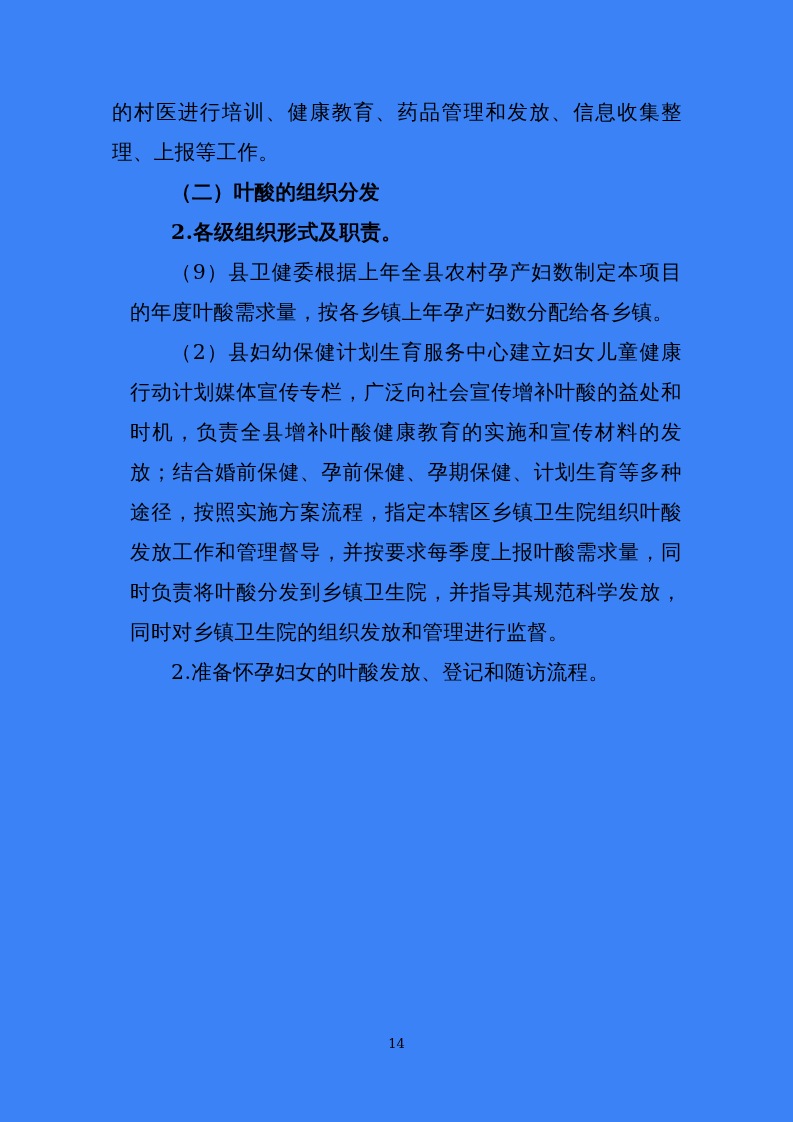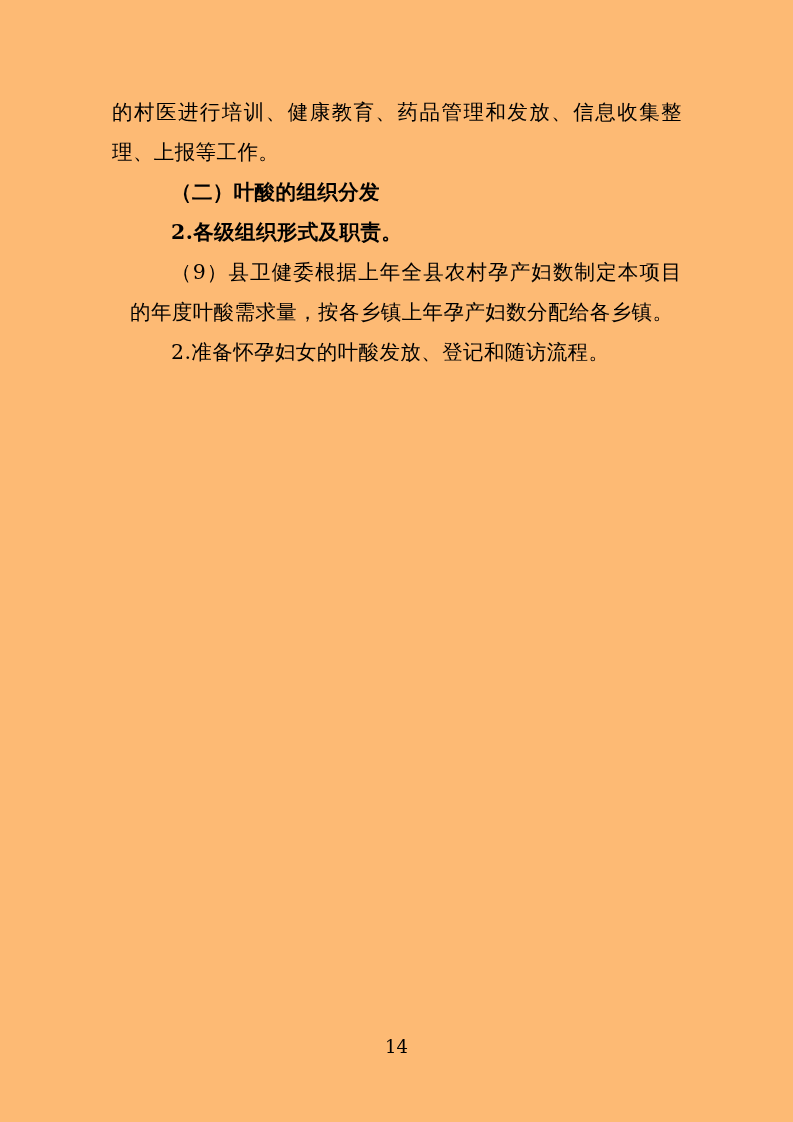--- a/index.html
+++ b/index.html
@@ -3,21 +3,21 @@
 <meta charset="utf-8">
 <style>
   html, body {
     margin: 0;
     padding: 0;
     background: #d8d8d8;
   }
   .page {
     width: 793px;
     height: 1122px;
-    background: #fdba74;
+    background: #3b82f6;
     margin: 0 auto;
     position: relative;
     box-sizing: border-box;
     font-family: "DejaVu Serif", "Liberation Serif", serif;
     color: #000000;
     overflow: hidden;
   }
   .content {
     position: absolute;
     left: 112px;
@@ -39,29 +39,30 @@
   }
   .bold {
     font-weight: bold;
   }
   .page-number {
     position: absolute;
     left: 0;
     right: 0;
     top: 1036px;
     text-align: center;
-    font-size: 18px;
+    font-size: 13px;
     font-family: "DejaVu Serif", "Liberation Serif", serif;
   }
 </style>
 </head>
 <body>
 
 <div class="page">
   <div class="content">
     <p class="para">的村医进行培训、健康教育、药品管理和发放、信息收集整理、上报等工作。</p>
     <p class="para indent bold">（二）叶酸的组织分发</p>
     <p class="para indent bold">2.各级组织形式及职责。</p>
     <p class="para indent">（9）县卫健委根据上年全县农村孕产妇数制定本项目的年度叶酸需求量，按各乡镇上年孕产妇数分配给各乡镇。</p>
+    <p class="para indent">（2）县妇幼保健计划生育服务中心建立妇女儿童健康行动计划媒体宣传专栏，广泛向社会宣传增补叶酸的益处和时机，负责全县增补叶酸健康教育的实施和宣传材料的发放；结合婚前保健、孕前保健、孕期保健、计划生育等多种途径，按照实施方案流程，指定本辖区乡镇卫生院组织叶酸发放工作和管理督导，并按要求每季度上报叶酸需求量，同时负责将叶酸分发到乡镇卫生院，并指导其规范科学发放，同时对乡镇卫生院的组织发放和管理进行监督。</p>
     <p class="para indent">2.准备怀孕妇女的叶酸发放、登记和随访流程。</p>
   </div>
   <div class="page-number">14</div>
 </div>
 
 </body></html>

